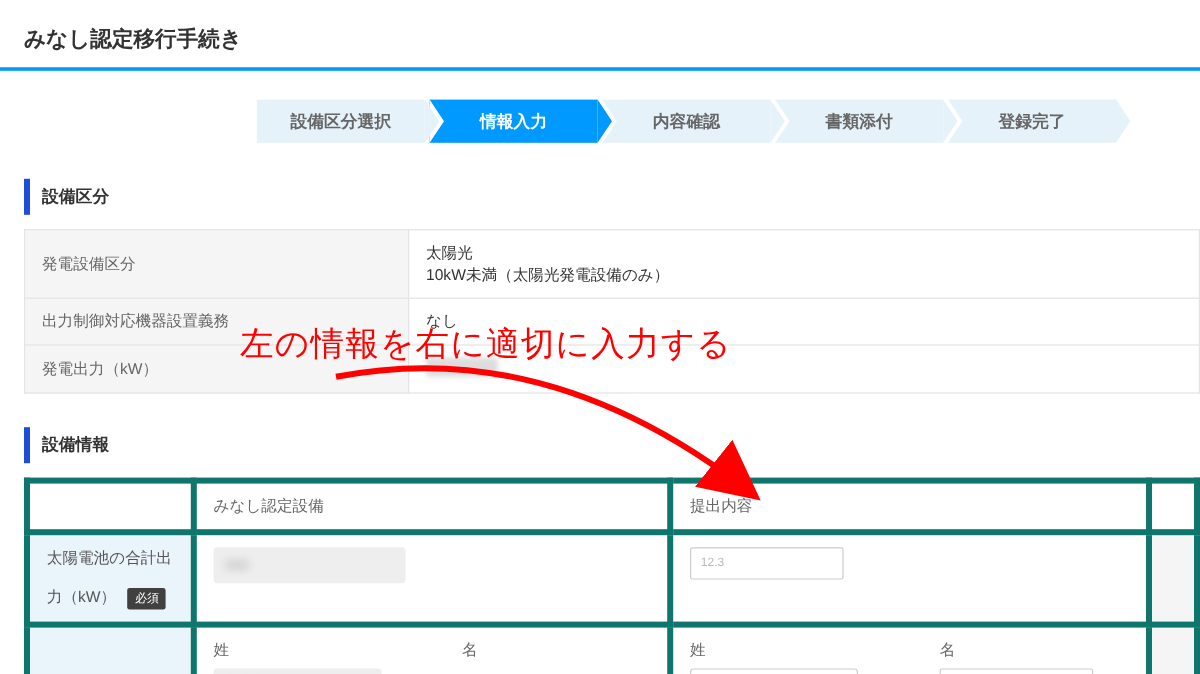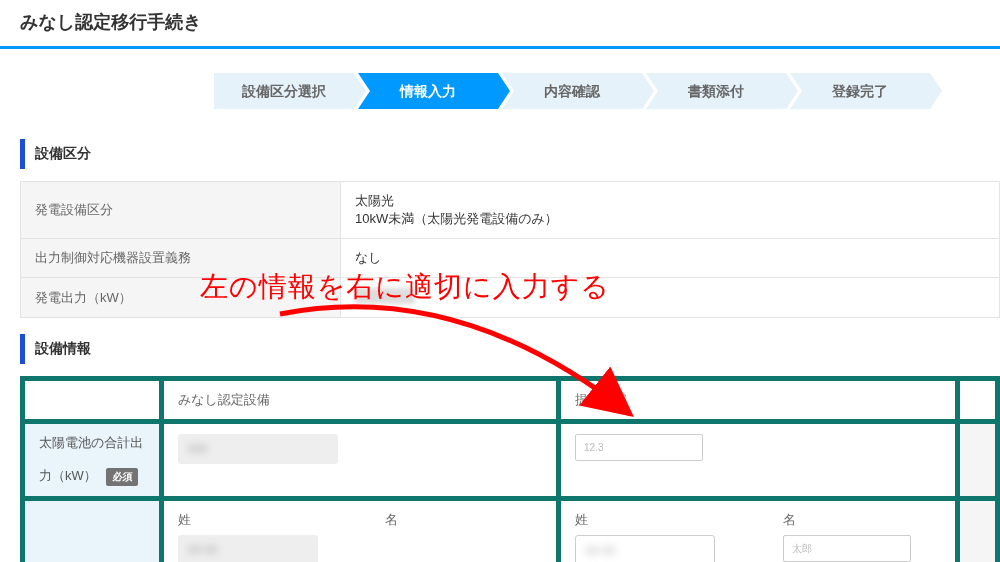--- a/index.html
+++ b/index.html
@@ -6,21 +6,21 @@
     body {
       font-family: "Hiragino Kaku Gothic Pro", "Meiryo", sans-serif;
       font-size: 13px;
       color: #333;
       background: #fff;
       width: 1000px;
     }
     .page-title {
       font-size: 18px;
       font-weight: bold;
-      padding: 10px 20px 12px;
+      padding: 20px 20px 12px;
       border-bottom: 3px solid #0099ff;
     }
     .stepper {
       display: flex;
       gap: 4px;
       padding: 24px 0 24px 190px;
       margin-left: 24px;
     }
     .step {
       position: relative;
@@ -64,21 +64,21 @@
       padding: 6px 10px;
       font-weight: bold;
       font-size: 14px;
       margin: 6px 0 12px 20px;
     }
 
     .info-table {
       width: calc(100% - 20px);
       margin-left: 20px;
       border-collapse: collapse;
-      margin-bottom: 16px;
+      margin-bottom: 28px;
     }
     .info-table td {
       border: 1px solid #e3e3e3;
       padding: 10px 14px;
       font-size: 13px;
     }
     .info-table .label-cell {
       background: #f5f5f5;
       width: 320px;
       color: #666;
@@ -107,27 +107,27 @@
       background: #eaf4fb;
       width: 140px;
       color: #555;
       vertical-align: middle;
     }
     .col-half { width: 400px; }
     .col-extra { width: 40px; background: #f5f5f5; }
 
     .badge-required {
       display: inline-block;
-      background: #737373;
+      background: #404040;
       color: #fff;
       font-size: 10px;
       padding: 2px 6px;
       border-radius: 2px;
       margin-left: 6px;
-      font-weight: bold;
+      font-weight: normal;
       margin-top: 16px;
     }
     .blur-box {
       display: inline-block;
       background: #eee;
       color: transparent;
       text-shadow: 0 0 8px rgba(0,0,0,0.4);
       border-radius: 3px;
       padding: 6px 10px;
       min-width: 160px;

